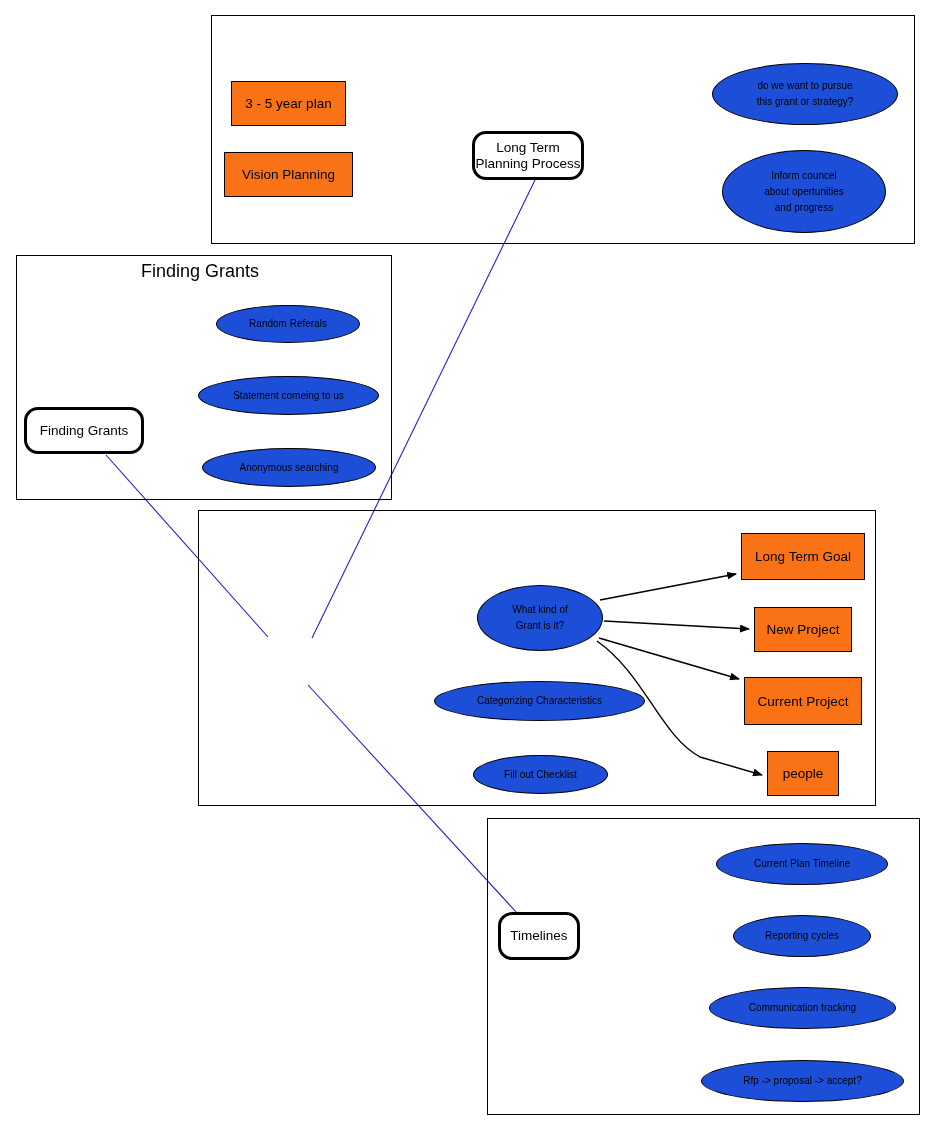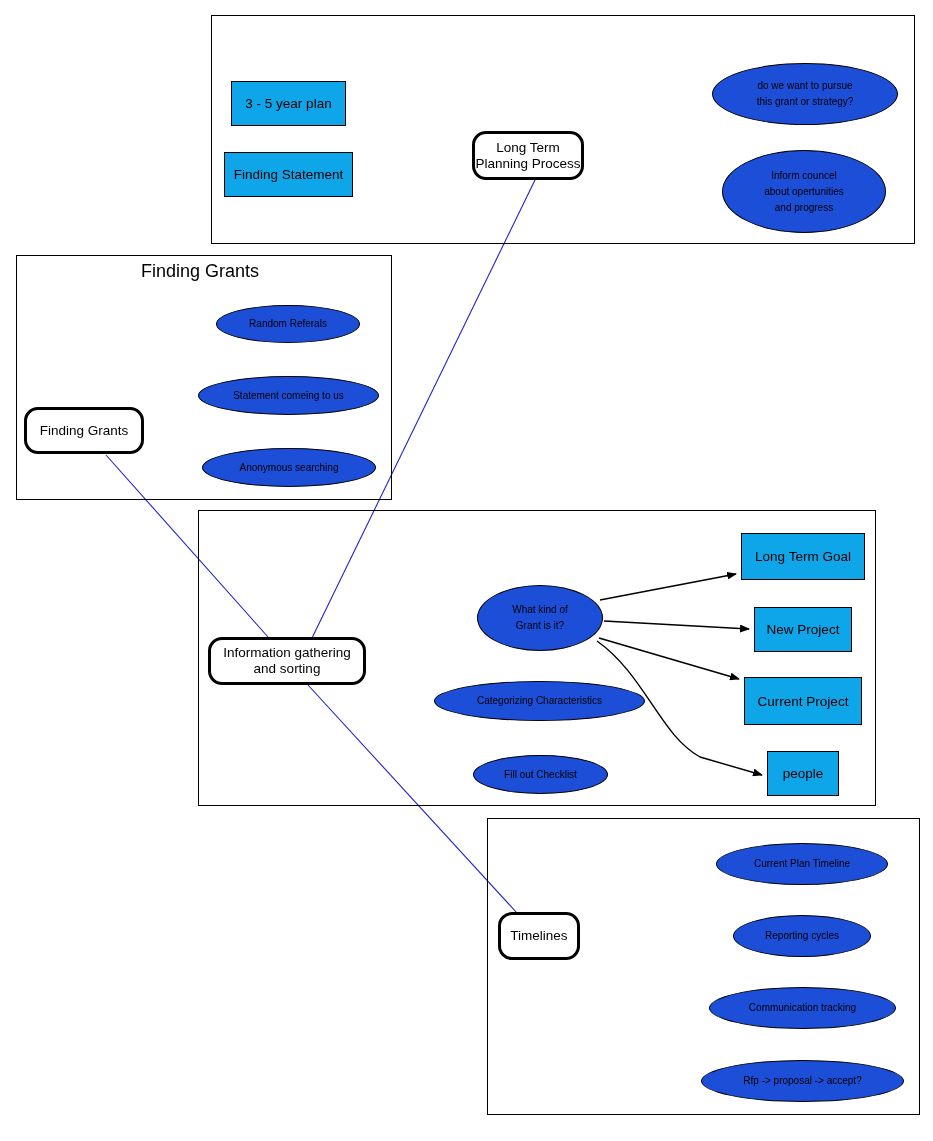--- a/index.html
+++ b/index.html
@@ -43,21 +43,21 @@
   .rect-node {
     position: absolute;
     border: 1px solid #000000;
     box-sizing: border-box;
     display: flex;
     align-items: center;
     justify-content: center;
     font-size: 13.5px;
     line-height: 15px;
     text-align: center;
-    background: #0ea5e9;
+    background: #f97316;
   }
   .round-node {
     position: absolute;
     border: 3px solid #000000;
     border-radius: 14px;
     box-sizing: border-box;
     display: flex;
     align-items: center;
     justify-content: center;
     font-size: 13.5px;
@@ -112,37 +112,35 @@
 
   <div class="panel" style="left:16px; top:255px; width:376px; height:245px;"></div>
   <div class="panel-title" style="left:141px; top:261px; width:200px;">Finding Grants</div>
 
   <div class="panel" style="left:198px; top:510px; width:678px; height:296px;"></div>
 
   <div class="panel" style="left:487px; top:818px; width:433px; height:297px;"></div>
 
   <div class="rect-node" style="left:231px; top:81px; width:115px; height:45px;">3 - 5 year plan</div>
 
-  <div class="rect-node" style="left:224px; top:152px; width:129px; height:45px;">Finding Statement</div>
+  <div class="rect-node" style="left:224px; top:152px; width:129px; height:45px;">Vision Planning</div>
 
   <div class="rect-node" style="left:741px; top:533px; width:124px; height:47px;">Long Term Goal</div>
 
   <div class="rect-node" style="left:754px; top:607px; width:98px; height:45px;">New Project</div>
 
   <div class="rect-node" style="left:744px; top:677px; width:118px; height:48px;">Current Project</div>
 
   <div class="rect-node" style="left:767px; top:751px; width:72px; height:45px;">people</div>
 
   <div class="round-node" style="left:472px; top:131px; width:112px; height:49px;">Long Term
 Planning Process</div>
 
   <div class="round-node" style="left:24px; top:407px; width:120px; height:47px;">Finding Grants</div>
 
-  <div class="round-node" style="left:208px; top:637px; width:158px; height:48px;">Information gathering
-and sorting</div>
 
   <div class="round-node" style="left:498px; top:912px; width:82px; height:48px;">Timelines</div>
 
   <div class="ellipse-node" style="left:712px; top:63px; width:186px; height:62px;">do we want to pursue
 this grant or strategy?</div>
 
   <div class="ellipse-node" style="left:722px; top:150px; width:164px; height:83px;">Inform councel
 about opertunities
 and progress</div>
 

